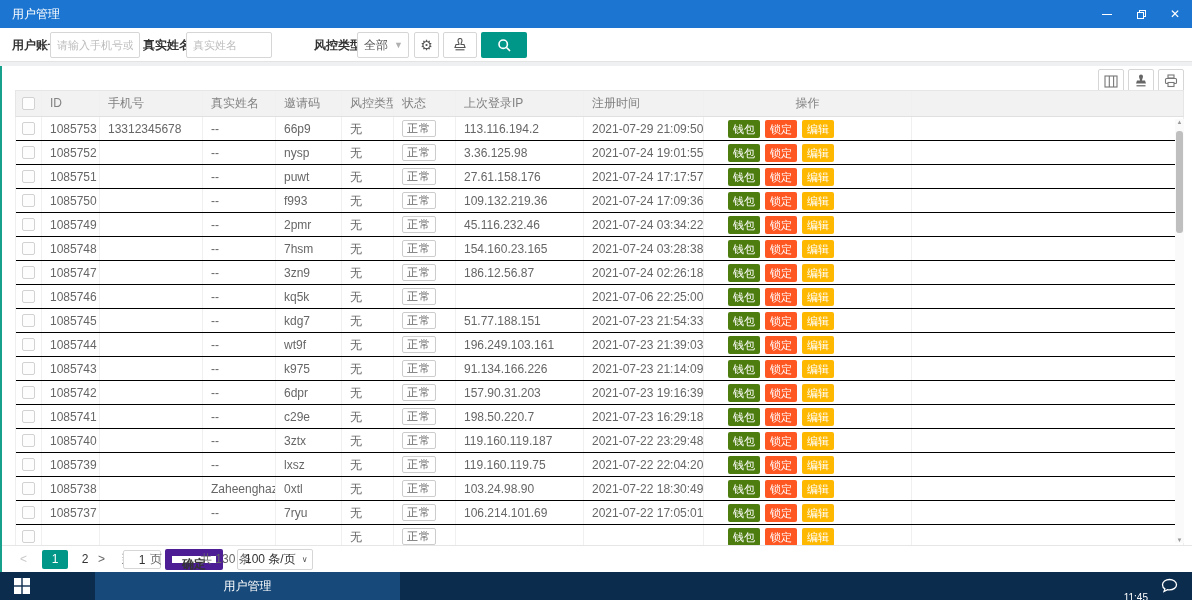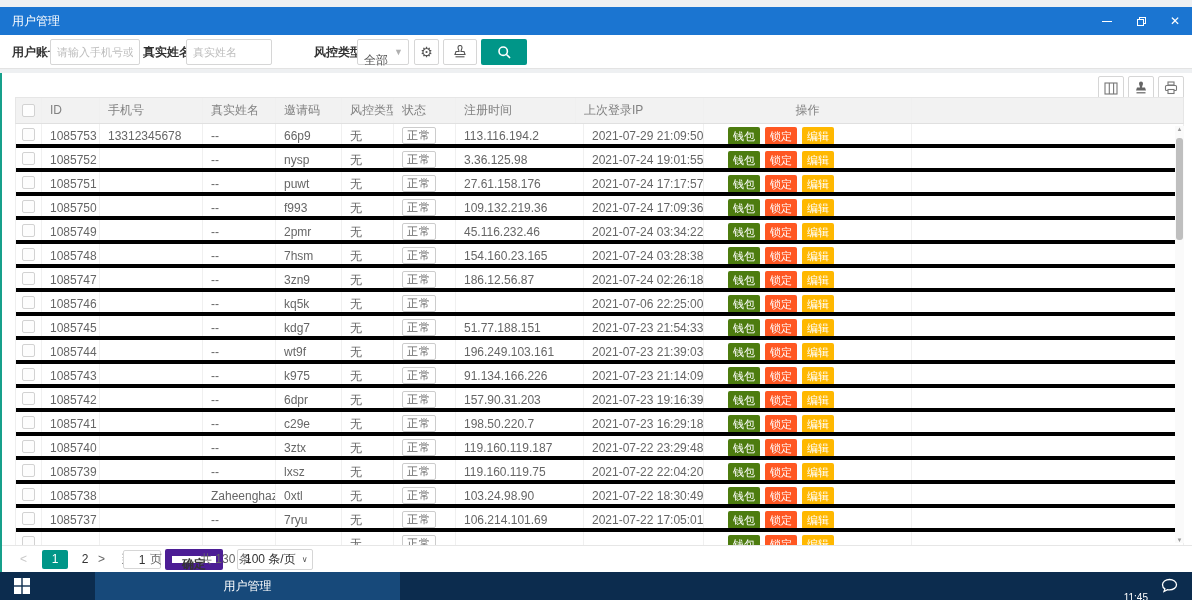--- a/index.html
+++ b/index.html
@@ -1,51 +1,51 @@
 <!DOCTYPE html>
 <html><head>
 <meta charset="utf-8">
 <style>
   * { margin:0; padding:0; box-sizing:border-box; }
   html,body { width:1192px; height:600px; overflow:hidden; }
   body { font-family:"Liberation Sans","DejaVu Sans",sans-serif; background:#eef0f2; position:relative; }
-  .win { position:absolute; inset:0;margin-top:7px; }
+  .win { position:absolute; inset:0; }
 
   
   .titlebar { position:absolute; top:0; left:0; right:0; height:28px; background:#1b75d1; color:#fff; }
   .titlebar .title { position:absolute; left:12px; top:0; line-height:28px; font-size:12px; }
   .win-controls { position:absolute; right:0; top:0; height:28px; display:flex; }
   .wc { width:34px; height:28px; display:flex; align-items:center; justify-content:center; color:#fff; font-size:12px; cursor:pointer; }
   .min-glyph { display:inline-block; width:10px; height:1px; background:#fff; }
   .restore-glyph { position:relative; width:9px; height:9px; }
   .restore-glyph i { position:absolute; border:1px solid #fff; width:7px; height:7px; display:block; }
   .restore-glyph i.b { left:0; bottom:0; background:#1b75d1; }
   .restore-glyph i.f { right:0; top:0; }
 
   
   .searchbar { position:absolute; top:28px; left:0; right:0; height:34px; background:#fff; border-bottom:1px solid #e3e3e3; }
   .flabel { position:absolute; top:0; line-height:34px; font-size:12px; font-weight:bold; color:#333; }
   .fin { position:absolute; top:4px; height:26px; border:1px solid #d6d6d6; border-radius:2px; padding:0 6px; font-size:11px; color:#333; outline:none; font-family:inherit; }
   .fin::placeholder { color:#bdbdbd; }
-  .fselect { position:absolute; top:4px; height:26px; border:1px solid #d6d6d6; border-radius:2px; background:#fff; font-size:12px; color:#555; line-height:24px; padding:8px 6px; cursor:pointer; }
+  .fselect { position:absolute; top:4px; height:26px; border:1px solid #d6d6d6; border-radius:2px; background:#fff; font-size:12px; color:#555; line-height:24px; padding:0 6px; cursor:pointer; }
   .fselect .caret { position:absolute; right:5px; top:0; color:#b0b0b0; font-size:9px; line-height:24px; }
   .sq-btn { position:absolute; top:4px; height:26px; border:1px solid #d6d6d6; border-radius:2px; background:#fff; cursor:pointer; display:flex; align-items:center; justify-content:center; color:#555; font-size:14px; }
   .search-btn { position:absolute; top:4px; height:26px; width:46px; background:#009688; border:none; border-radius:2px; cursor:pointer; display:flex; align-items:center; justify-content:center; }
 
   
   .content { position:absolute; top:38px; left:0; right:0; bottom:28px; background:#fff; margin-top:28px; border-left:2px solid #17a08b; }
   .panel-toolbar { position:absolute; top:3px; right:8px; display:flex; gap:4px; }
   .tool-btn { width:26px; height:24px; border:1px solid #d6d6d6; border-radius:2px; background:#fff; display:flex; align-items:center; justify-content:center; cursor:pointer; color:#666; }
 
   
   .table { position:absolute; top:24px; left:13px; right:8px; bottom:27px;padding-left:12px; }
   .thead { position:absolute; top:0; left:0; right:0; height:27px; display:flex; background:#f2f2f2; border:1px solid #e6e6e6; border-bottom:1px solid #e0e0e0; }
   .thead .cell { line-height:25px; color:#828282; }
   .tbody { position:absolute; top:27px; left:0; right:0; bottom:0; overflow:hidden; border-left:1px solid #eee; border-right:1px solid #eee; }
-  .trow { display:flex; height:24px; border-bottom:4px solid #000000; background:#fff; }
+  .trow { display:flex; height:24px; border-bottom:1px solid #000000; background:#fff; }
   .cell { font-size:12px; color:#666; padding-left:8px; line-height:24px; border-right:1px solid #f0f0f0; overflow:hidden; white-space:nowrap; }
   .col-cb { width:26px; padding:0; display:flex; align-items:center; justify-content:center; }
   .col-id { width:58px; }
   .col-phone { width:103px; }
   .col-name { width:73px; }
   .col-code { width:66px; }
   .col-risk { width:52px; }
   .col-status { width:62px; }
   .col-ip { width:128px; }
   .col-time { width:120px; }
@@ -163,22 +163,22 @@
       <div class="thead">
           <div class="cell col-cb">
             <span class="cbx"></span>
           </div>
           <div class="cell col-id">ID</div>
           <div class="cell col-phone">手机号</div>
           <div class="cell col-name">真实姓名</div>
           <div class="cell col-code">邀请码</div>
           <div class="cell col-risk">风控类型</div>
           <div class="cell col-status">状态</div>
+          <div class="cell col-ip">上次登录IP</div>
           <div class="cell col-time">注册时间</div>
-          <div class="cell col-ip">上次登录IP</div>
           <div class="cell col-ops">操作</div>
           <div class="cell col-fill"></div>
         </div>
       <div class="tbody">
           <div class="trow">
             <div class="cell col-cb">
               <span class="cbx"></span>
             </div>
             <div class="cell col-id">1085753</div>
             <div class="cell col-phone">13312345678</div>

